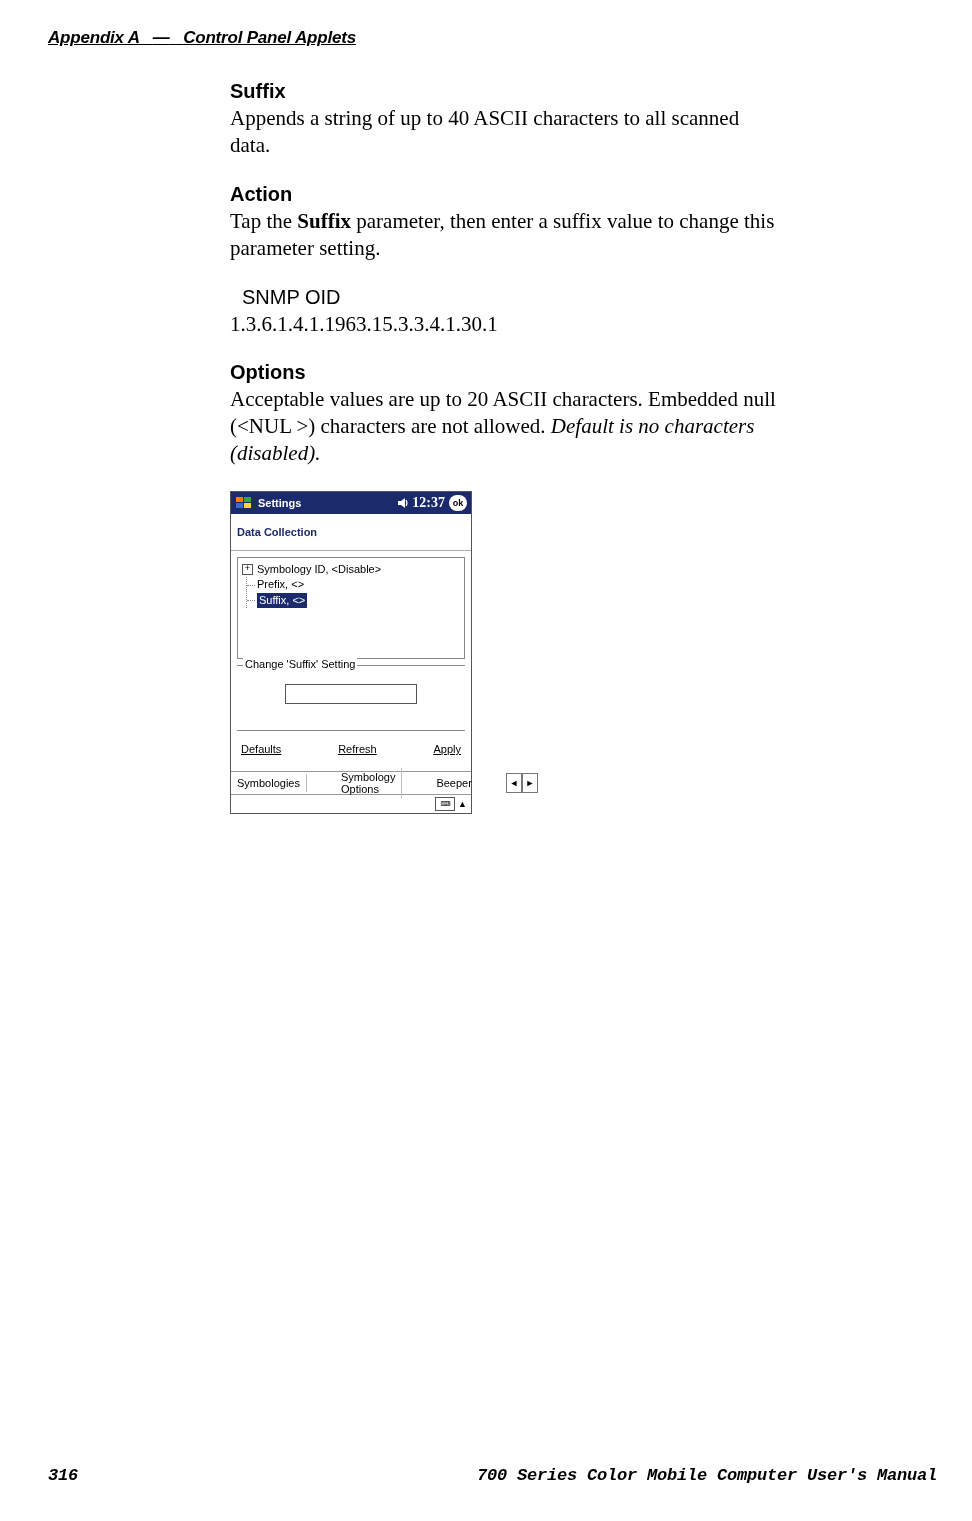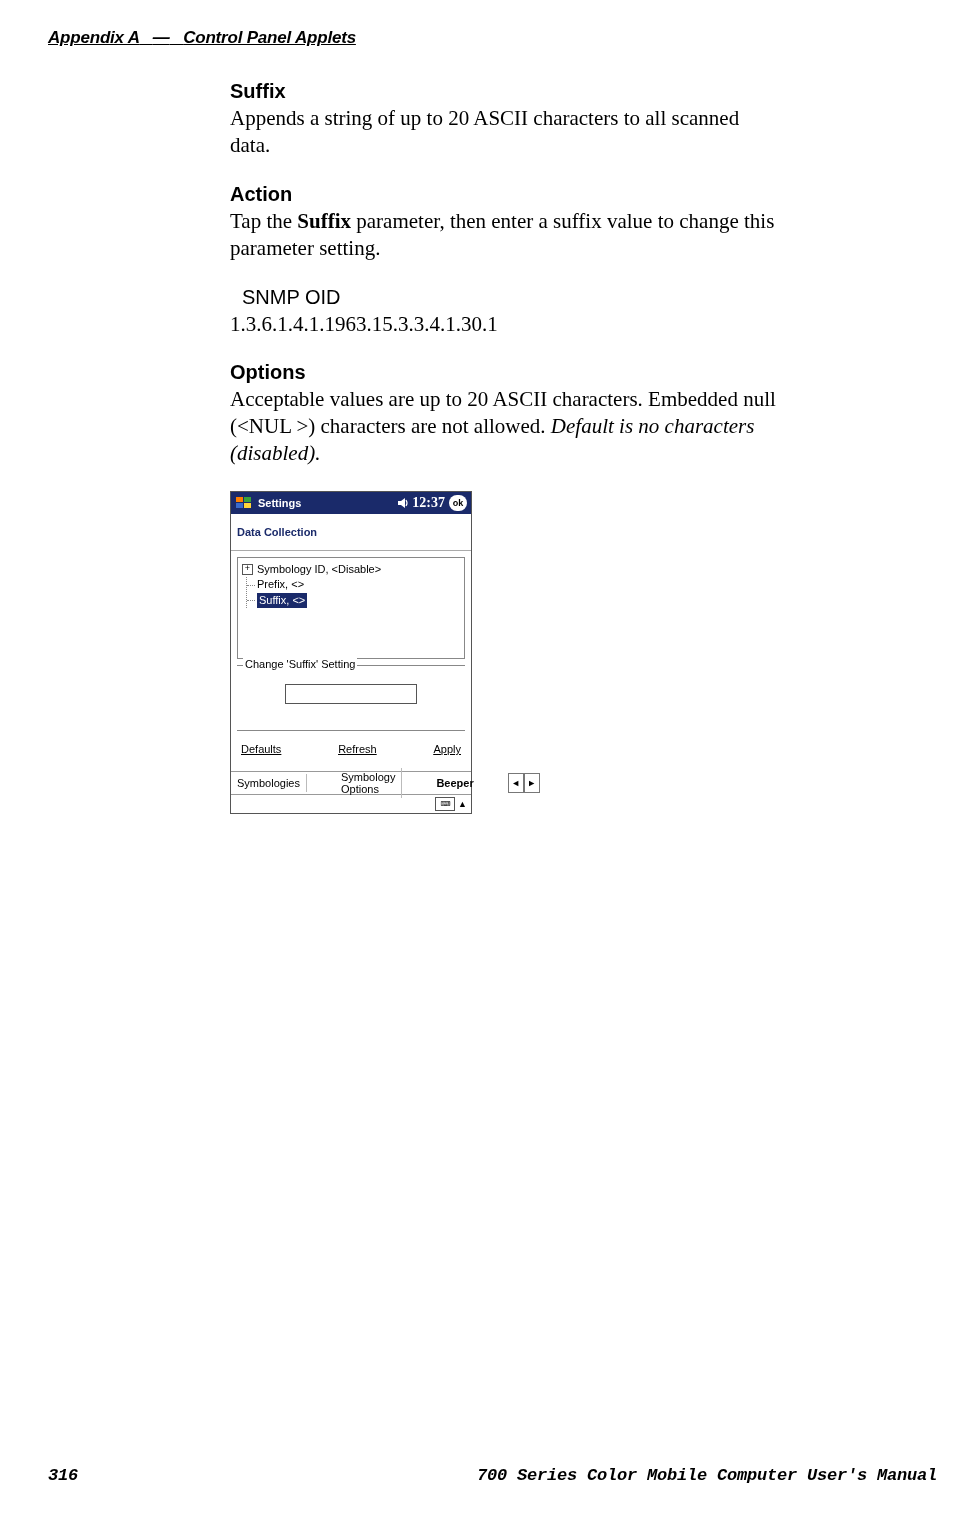--- a/index.html
+++ b/index.html
@@ -221,21 +221,20 @@
     height: 22px;
     font-size: 11px;
     gap: 28px;
   }
   .tabs .tab {
     padding: 3px 6px;
     border-right: 1px solid #bbb;
   }
   .tabs .tab.cut {
     border-right: none;
-    font-weight: bold;
   }
   .tabs .arrows {
     margin-left: auto;
     display: flex;
   }
   .tabs .arrow {
     width: 14px;
     height: 18px;
     border: 1px solid #777;
     display: inline-flex;
@@ -271,21 +270,21 @@
 
 <div class="header">
   <span>Appendix  A</span>
   &nbsp;&nbsp;<span>—</span>&nbsp;&nbsp;
   <span>Control Panel Applets</span>
 </div>
 
 <div class="content">
 
   <h3 class="section-heading">Suffix</h3>
-  <p class="para">Appends a string of up to 20 ASCII characters to all scanned data.</p>
+  <p class="para">Appends a string of up to 40 ASCII characters to all scanned data.</p>
 
   <h3 class="section-heading">Action</h3>
   <p class="para">
     <span>Tap the </span><b>Suffix</b><span> parameter, then enter a suffix value to change this parame­ter setting.</span>
   </p>
 
   <h3 class="snmp-heading">SNMP OID</h3>
   <p class="para">1.3.6.1.4.1.1963.15.3.3.4.1.30.1</p>
 
   <h3 class="section-heading">Options</h3>

